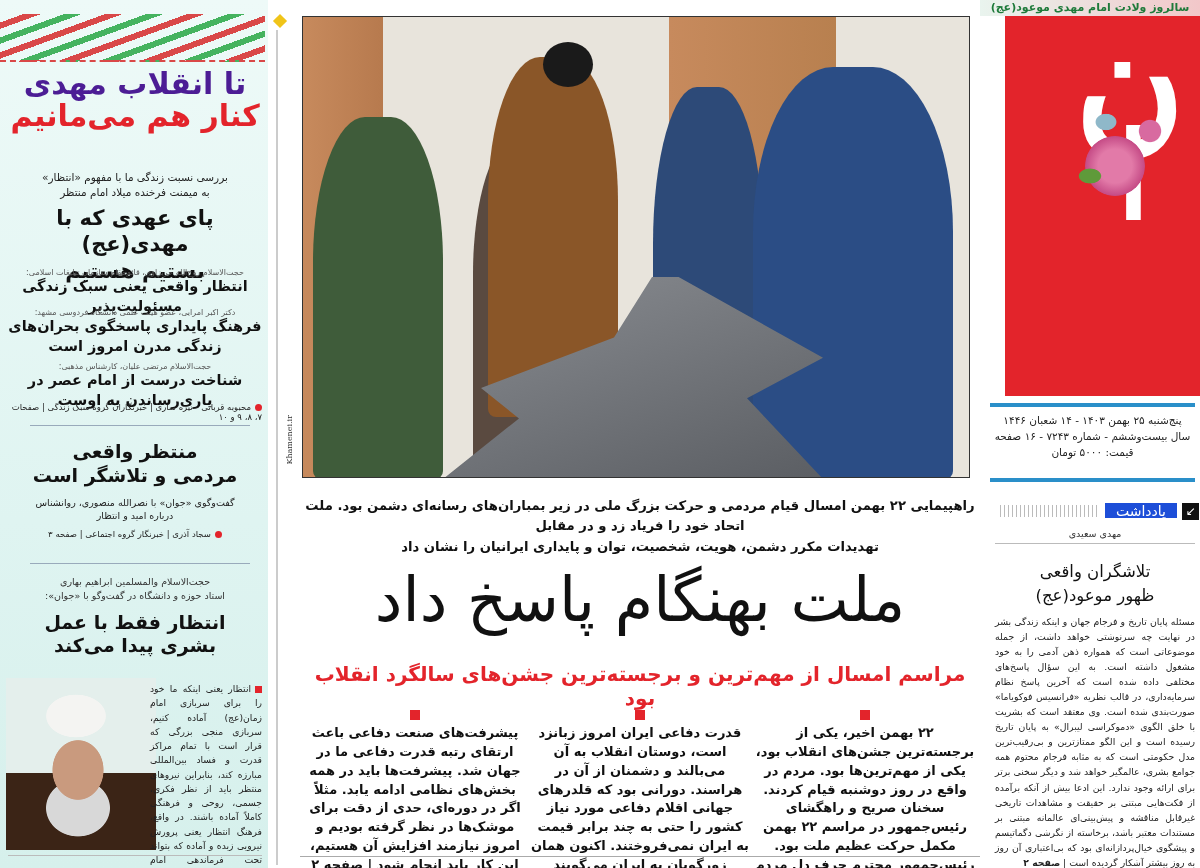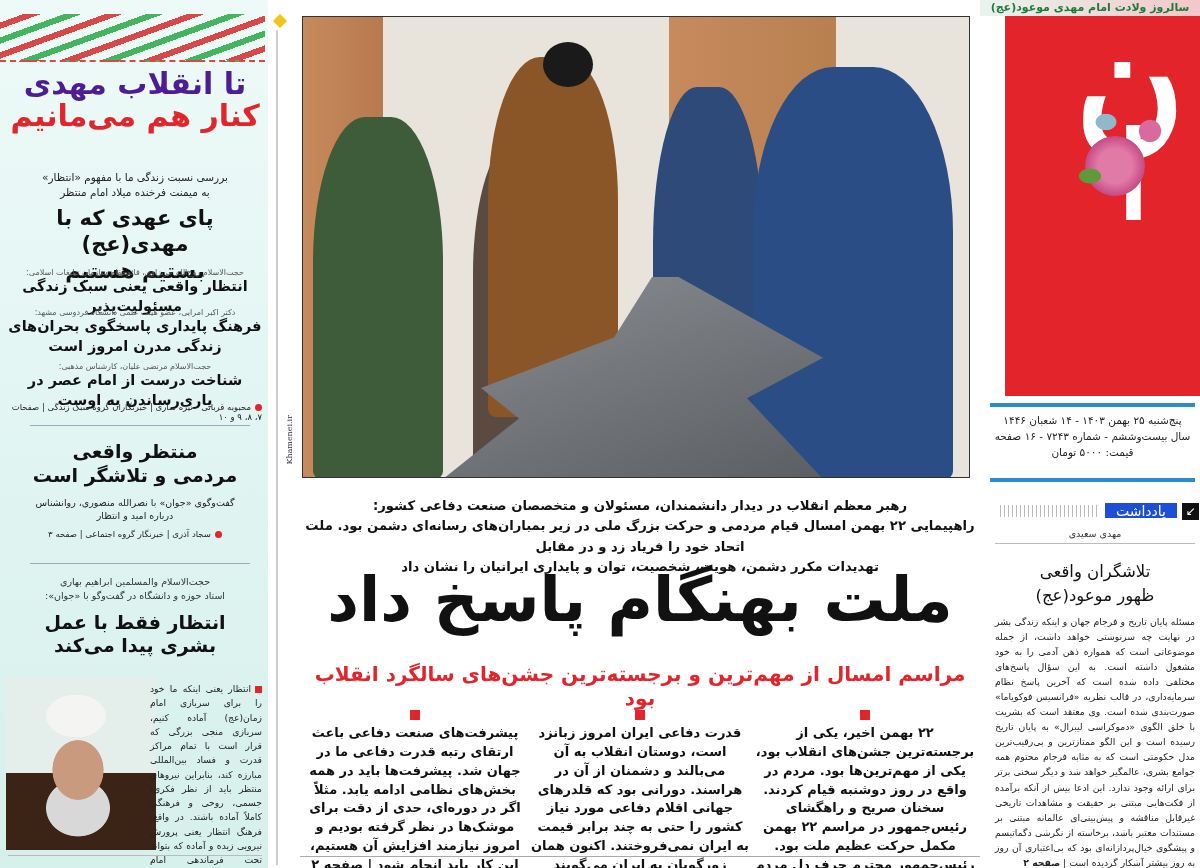--- a/index.html
+++ b/index.html
@@ -28,21 +28,21 @@
   
   .v-divider{left:276px;top:30px;width:2px;height:835px;background:#ccc}
   .ornament{width:10px;height:10px;background:#f0c419;transform:rotate(45deg)}
   
   .photo{left:302px;top:16px;width:668px;height:462px;border:1px solid #333;overflow:hidden;background:
     linear-gradient(90deg,#c78a5d 0%,#b77a4e 12%,#e8e4dc 12%,#e8e4dc 55%,#c78a5d 55%,#b8804f 80%,#e8e4dc 80%)}
   .photo .fig{position:absolute;border-radius:40% 40% 8px 8px}
   .photo-credit{left:285px;top:415px;font-size:8px;color:#333;writing-mode:vertical-rl;transform:rotate(180deg);direction:ltr;font-family:"DejaVu Serif",serif}
   
   .lead{left:300px;top:496px;width:680px;text-align:center;font-size:13.2px;line-height:1.55;font-weight:bold;color:#111}
-  .headline{left:300px;top:566px;width:680px;text-align:center;font-size:62px;font-weight:700;color:#111;letter-spacing:-1px;line-height:1.1}
+  .headline{left:300px;top:566px;width:680px;text-align:center;font-size:62px;font-weight:400;color:#111;letter-spacing:-1px;line-height:1.1}
   .subhead{left:300px;top:662px;width:680px;text-align:center;font-size:20px;font-weight:bold;color:#e3242b}
   .story{top:710px;width:220px;text-align:center;font-size:13px;line-height:1.45;font-weight:bold;color:#111}
   .story .sq{display:block;width:10px;height:10px;background:#e3242b;margin:0 auto 4px}
   .story-rule{top:856px;height:1px;background:#aaa}
   
   .banner-top{left:980px;top:0;width:220px;height:16px;background:linear-gradient(90deg,#e9f4ee,#f2c7c9);font-size:11px;font-weight:bold;color:#1e7a3a;text-align:center;line-height:16px}
   .masthead{left:1005px;top:16px;width:195px;height:380px;background:#e3242b;overflow:hidden}
   .masthead .calli{position:absolute;color:#fff;font-weight:900;font-size:150px;line-height:1;font-family:"DejaVu Serif",serif}
   .flower{position:absolute;border-radius:50%}
   .blue-bar{height:4px;background:#2a8fc9}
@@ -124,21 +124,20 @@
   <div class="fig" style="left:10px;top:100px;width:130px;height:362px;background:#3f5c3a"></div>
   <div class="fig" style="left:170px;top:120px;width:110px;height:342px;background:#5a4a40"></div>
   <div class="fig" style="left:185px;top:40px;width:130px;height:360px;background:#8a5628"></div>
   <div class="fig" style="left:240px;top:25px;width:50px;height:45px;background:#1a1a1a;border-radius:50%"></div>
   <div class="fig" style="left:350px;top:70px;width:110px;height:392px;background:#2d4a78"></div>
   <div class="fig" style="left:450px;top:50px;width:200px;height:412px;background:#2b4d85"></div>
   <div class="abs" style="left:140px;top:260px;width:380px;height:202px;background:linear-gradient(160deg,#8a8d92,#5b5e63);clip-path:polygon(55% 0,62% 0,100% 40%,80% 60%,100% 100%,0 100%,20% 70%,10% 55%,45% 30%)"></div>
 </div>
 
 <div class="abs lead">
-  <div>رهبر معظم انقلاب در دیدار دانشمندان، مسئولان و متخصصان صنعت دفاعی کشور:</div>
   <div>راهپیمایی ۲۲ بهمن امسال قیام مردمی و حرکت بزرگ ملی در زیر بمباران‌های رسانه‌ای دشمن بود. ملت اتحاد خود را فریاد زد و در مقابل</div>
   <div>تهدیدات مکرر دشمن، هویت، شخصیت، توان و پایداری ایرانیان را نشان داد</div>
 </div>
 
 <div class="abs headline">ملت بهنگام پاسخ داد</div>
 <div class="abs subhead">مراسم امسال از مهم‌ترین و برجسته‌ترین جشن‌های سالگرد انقلاب بود</div>
 
 <div class="abs story" style="left:755px">
   <span class="sq"></span>
   <span>۲۲ بهمن اخیر، یکی از برجسته‌ترین جشن‌های انقلاب بود، یکی از مهم‌ترین‌ها بود. مردم در واقع در روز دوشنبه قیام کردند. سخنان صریح و راهگشای رئیس‌جمهور در مراسم ۲۲ بهمن مکمل حرکت عظیم ملت بود. رئیس‌جمهور محترم حرف دل مردم و آنچه را لازم بود، بیان کرد</span>

